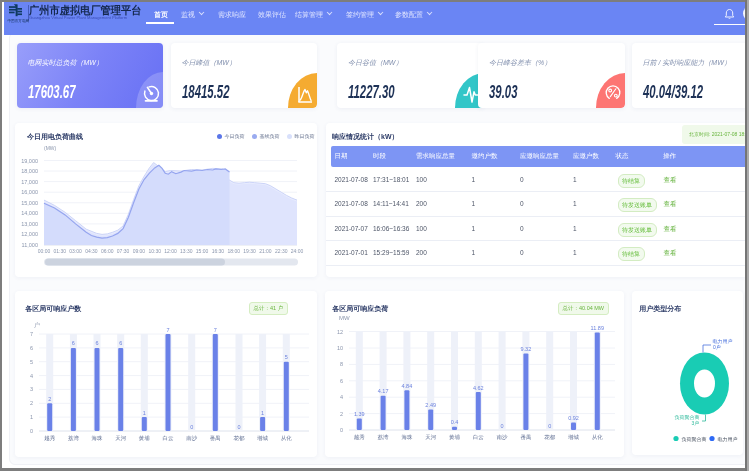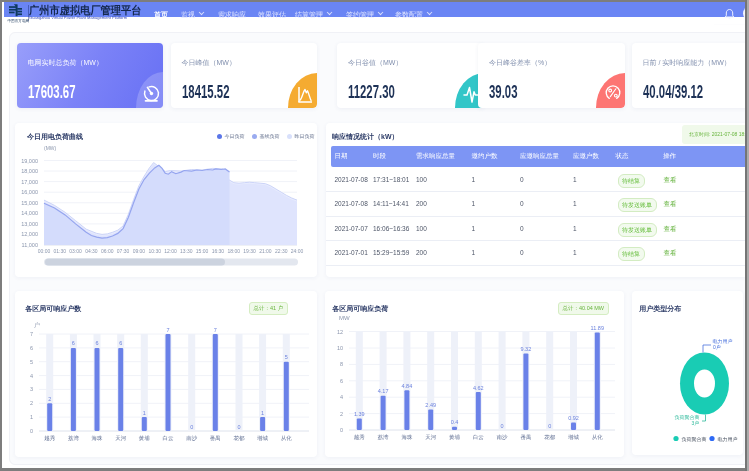--- a/index.html
+++ b/index.html
@@ -4,32 +4,32 @@
 <style>
 * { margin:0; padding:0; box-sizing:border-box; }
 html,body { width:749px; height:471px; overflow:hidden; }
 body { font-family:"Liberation Sans",sans-serif; background:#fff; position:relative; }
 .abs { position:absolute; }
 .frame { position:absolute; inset:0; border:2px solid #7d7d7d; border-right:none; border-bottom-width:3px; pointer-events:none; z-index:99; }
 .edgeRdark { position:absolute; top:0; right:2px; width:2.5px; height:100%; background:#757575; z-index:100; }
 .edgeRlight { position:absolute; top:0; right:0; width:2px; height:100%; background:#ababab; z-index:100; }
 .main { position:absolute; left:2px; top:25px; width:744px; height:443px; background:#ffffff; }
 .container { position:absolute; left:9px; top:31.5px; width:742px; height:433px; background:#fafbfd; border:1px solid #f0f1f6; border-radius:6px; }
-.header { position:absolute; left:4px; top:2px; width:743px; height:15px; background:#6a85f4; }
+.header { position:absolute; left:4px; top:2px; width:743px; height:33px; background:#6a85f4; }
 .hlogo { position:absolute; left:0px; top:1px; }
 .htitle { position:absolute; left:24.5px; top:0.5px; font-size:11px; font-weight:bold; color:#15294f; letter-spacing:0; transform:scaleX(.93); transform-origin:0 0; white-space:nowrap; }
 .hsub { position:absolute; left:24.5px; top:13.2px; font-size:8px; color:#3a4cb4; transform:scale(.51,.52); transform-origin:0 0; white-space:nowrap; }
 .nav { position:absolute; left:-4px; top:0; height:23px; font-size:7px; color:#dfe4ff; }
 .nav span.it { position:absolute; top:8px; white-space:nowrap; }
 .caret { display:inline-block; width:3.5px; height:3.5px; border-right:1px solid #d8defc; border-bottom:1px solid #d8defc; transform:rotate(45deg) translateY(-2.5px); margin-left:3px; vertical-align:1.5px; }
 .navActive { color:#fff; font-weight:bold; }
 .navUnder { position:absolute; left:142px; top:19.5px; width:28px; height:2px; background:#fff; }
 .bell { position:absolute; left:719px; top:5px; }
 .avatar { position:absolute; left:739px; top:4px; width:15px; height:15px; border-radius:50%; background:#f4f6fb; }
-.card { position:absolute; top:43px; height:65px; width:146.5px; background:#fff; border-radius:4px; box-shadow:0 1px 4px rgba(50,70,130,.07); overflow:hidden; }
+.card { position:absolute; top:43px; height:65px; width:146.5px; background:#fff; border-radius:4px; box-shadow:0 1px 4px rgba(50,70,130,.07); overflow:hidden;font-style:italic; }
 .card .t { position:absolute; left:11px; top:14.5px; font-size:7px; color:#8290ae; white-space:nowrap; }
 .card .n { position:absolute; left:11px; top:38px; font-size:18.5px; font-weight:bold; color:#1d3156; letter-spacing:0; transform:scaleX(.615); transform-origin:0 0; white-space:nowrap; }
 .wedge { position:absolute; right:0; bottom:0; width:29px; height:35px; border-radius:100% 0 4px 0; }
 .wicon { position:absolute; right:4.5px; bottom:5.5px; width:16px; height:18px; }
 .panel { position:absolute; background:#fff; border-radius:4px; box-shadow:0 1px 4px rgba(50,70,130,.06); }
 .ptitle { position:absolute; font-size:7px; font-weight:bold; color:#2b3a66; white-space:nowrap; }
 .badge { position:absolute; background:#f0f9ea; border:1px solid #d5edc2; border-radius:3px; color:#67b43c; font-size:5.5px; line-height:1; padding:3px 3.5px; white-space:nowrap; }
 .trow { position:absolute; left:0; width:420px; height:24.5px; font-size:6.5px; color:#4d5567; line-height:24.5px; border-bottom:1px solid #ebeef5; }
 .pill { position:absolute; top:6.2px; background:#f2faee; border:1px solid #d3ecc2; border-radius:6px; color:#5cb930; font-size:6px; line-height:1; padding:3px 3.5px; }
 .see { position:absolute; color:#5daf34; }

